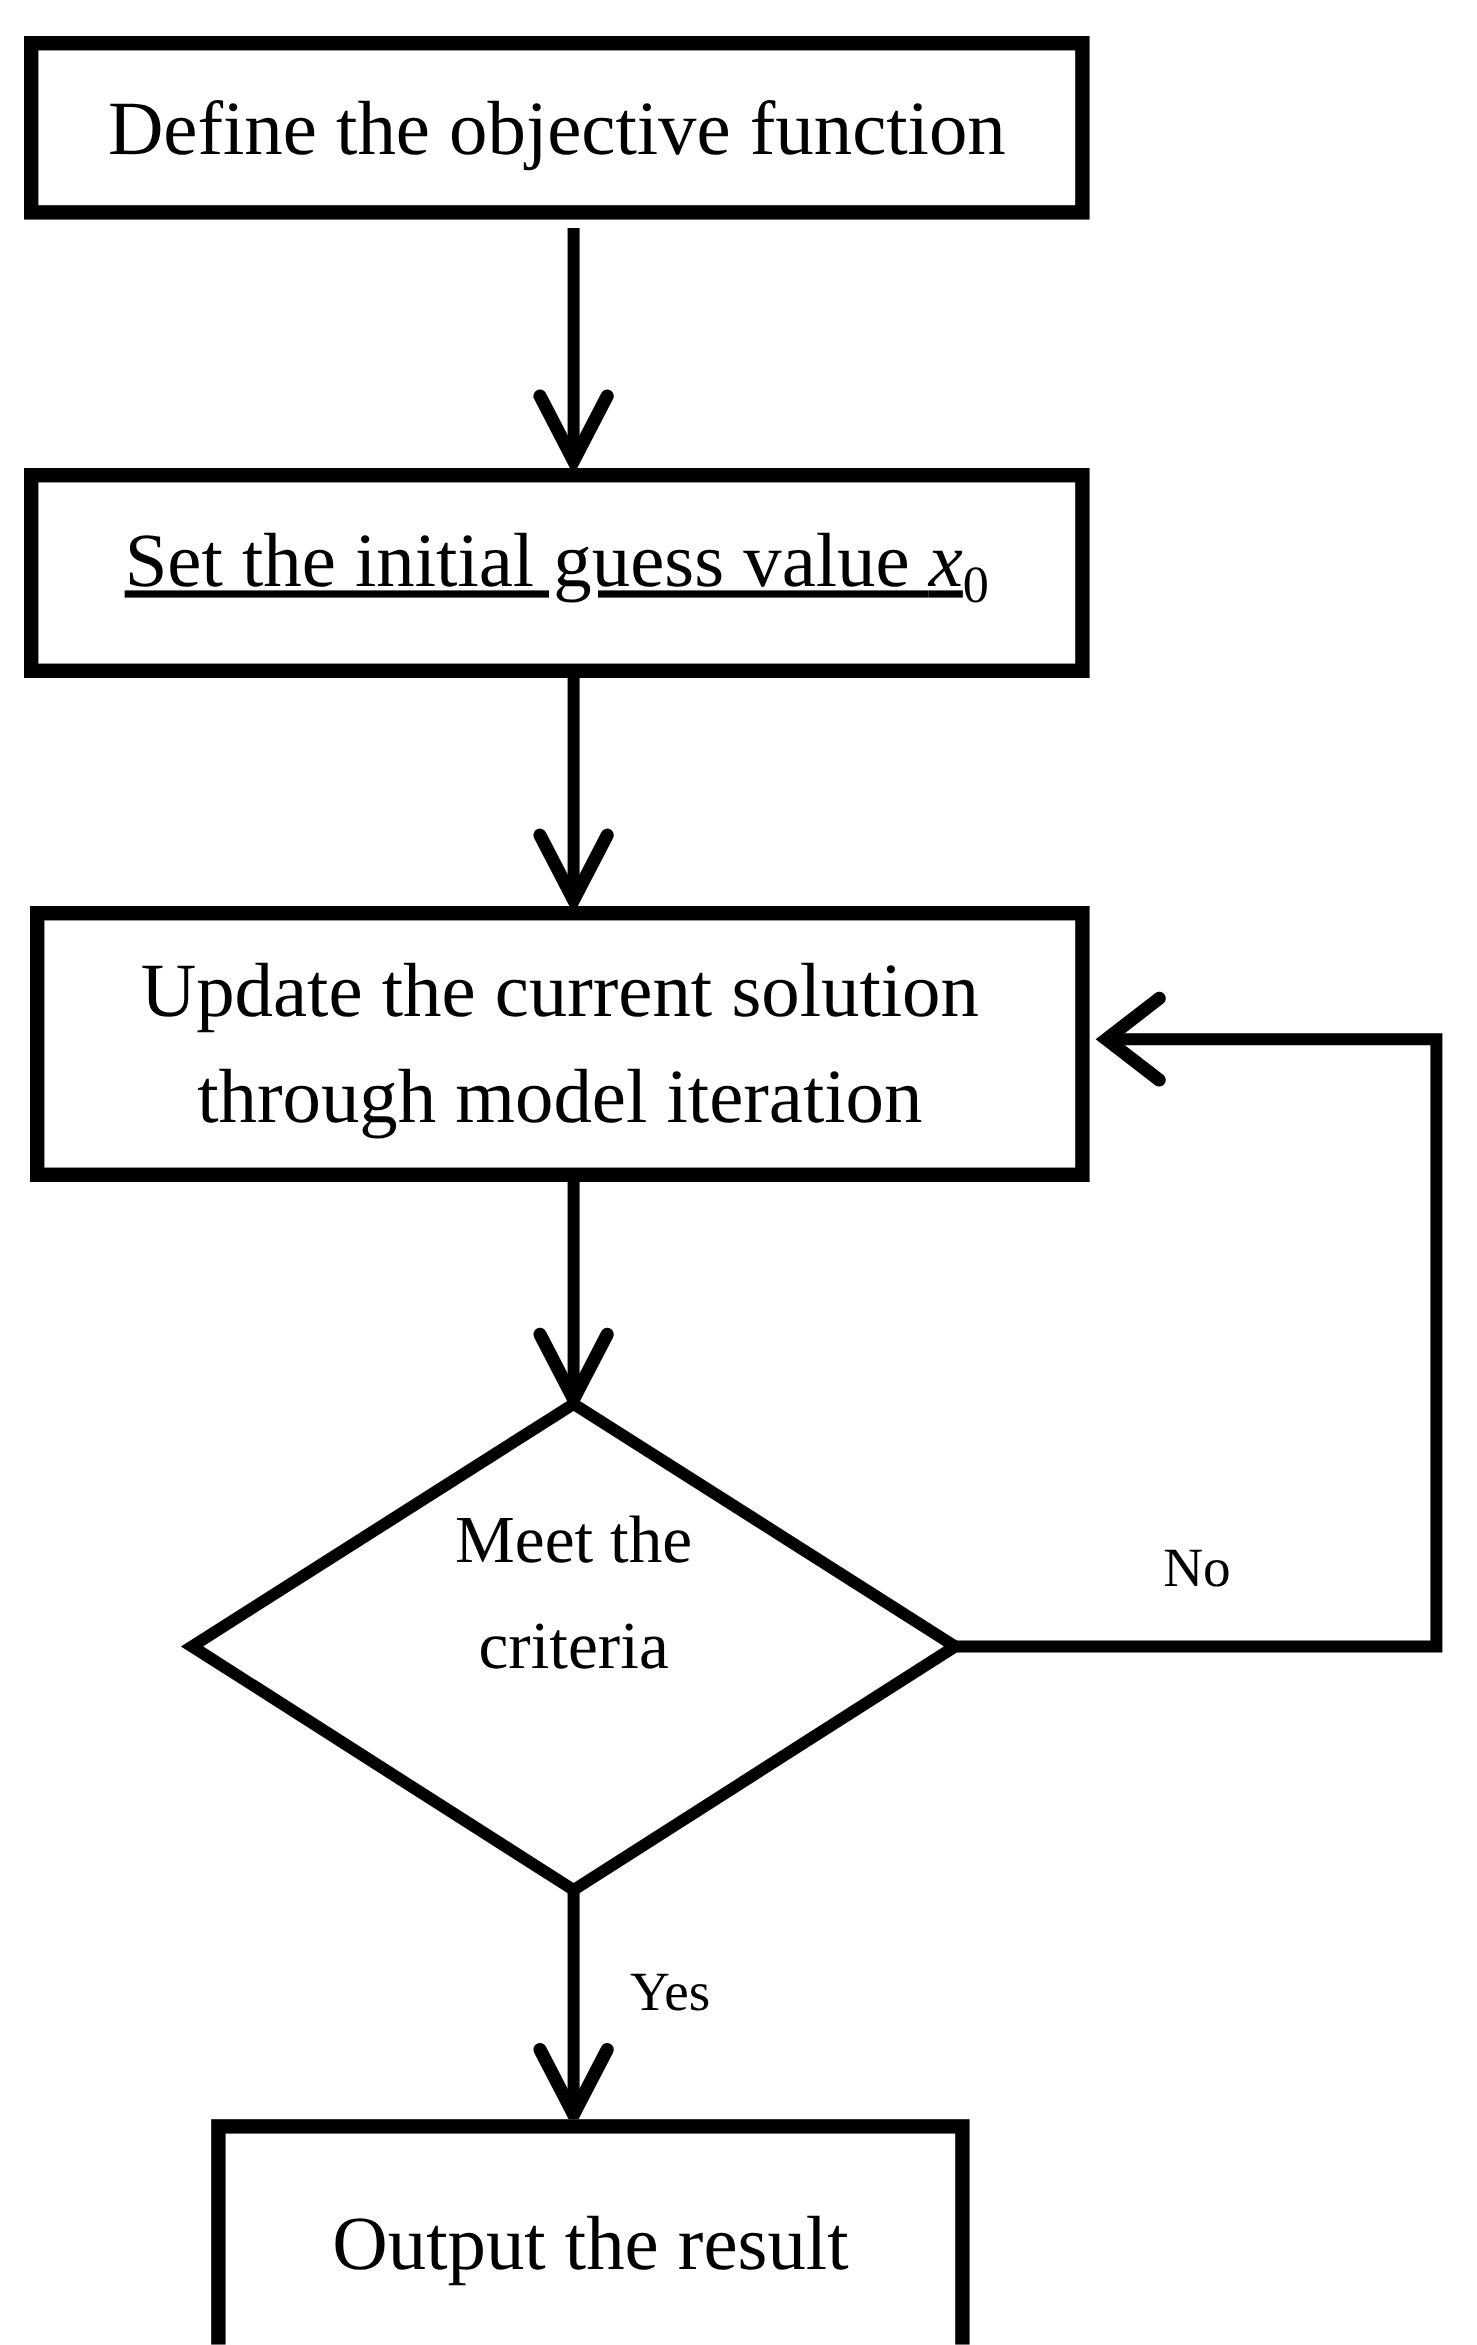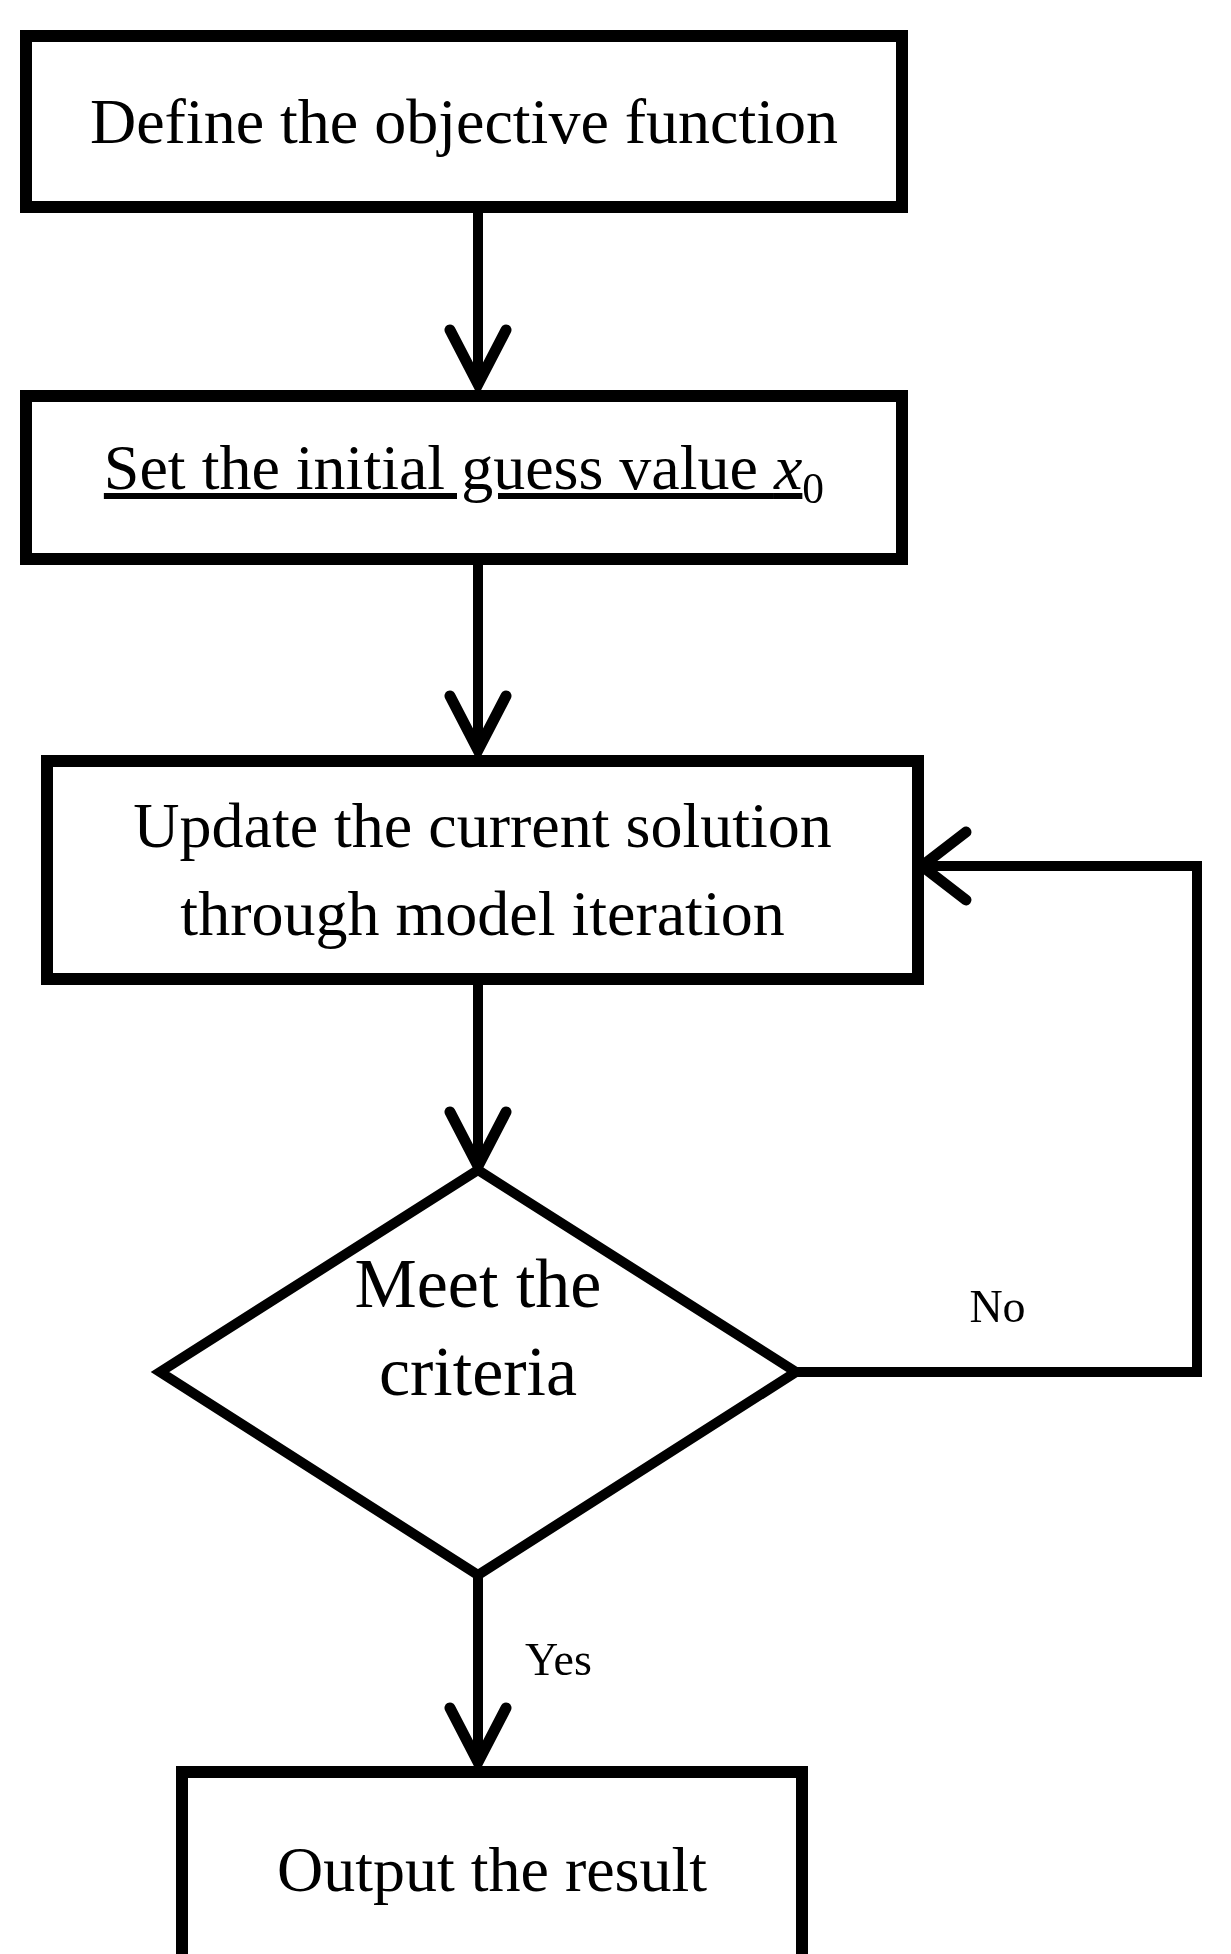--- a/index.html
+++ b/index.html
@@ -31,36 +31,36 @@
     display: flex;
     align-items: center;
     justify-content: center;
     text-align: center;
   }
   .node-label {
     font-size: 64px;
     line-height: 88px;
     white-space: nowrap;
   }
-  #box-define   { left: 20px;  top: 30px;   width: 888px; height: 183px; }
+  #box-define   { left: 20px;  top: 30px;   width: 888px; height: 153px; }
   #box-init     { left: 20px;  top: 390px;  width: 888px; height: 175px; text-decoration: underline; }
-  #box-update   { left: 41px;  top: 755px;  width: 883px; height: 230px; }
+  #box-update   { left: 25px;  top: 755px;  width: 883px; height: 230px; }
   #box-output   { left: 176px; top: 1766px; width: 632px; height: 208px; }
   .var-italic { font-style: italic; }
   .var-sub {
     font-size: 0.68em;
     vertical-align: sub;
   }
   #diamond-text {
     position: absolute;
     left: 178px;
     top: 1240px;
     width: 600px;
     text-align: center;
-    font-size: 70px;
+    font-size: 56px;
     line-height: 88px;
   }
   .edge-label {
     position: absolute;
     font-size: 46px;
     line-height: 70px;
     white-space: nowrap;
   }
   #label-yes { left: 525px; top: 1625px; }
   #label-no  { left: 930px; top: 1272px; width: 135px; text-align: center; }

